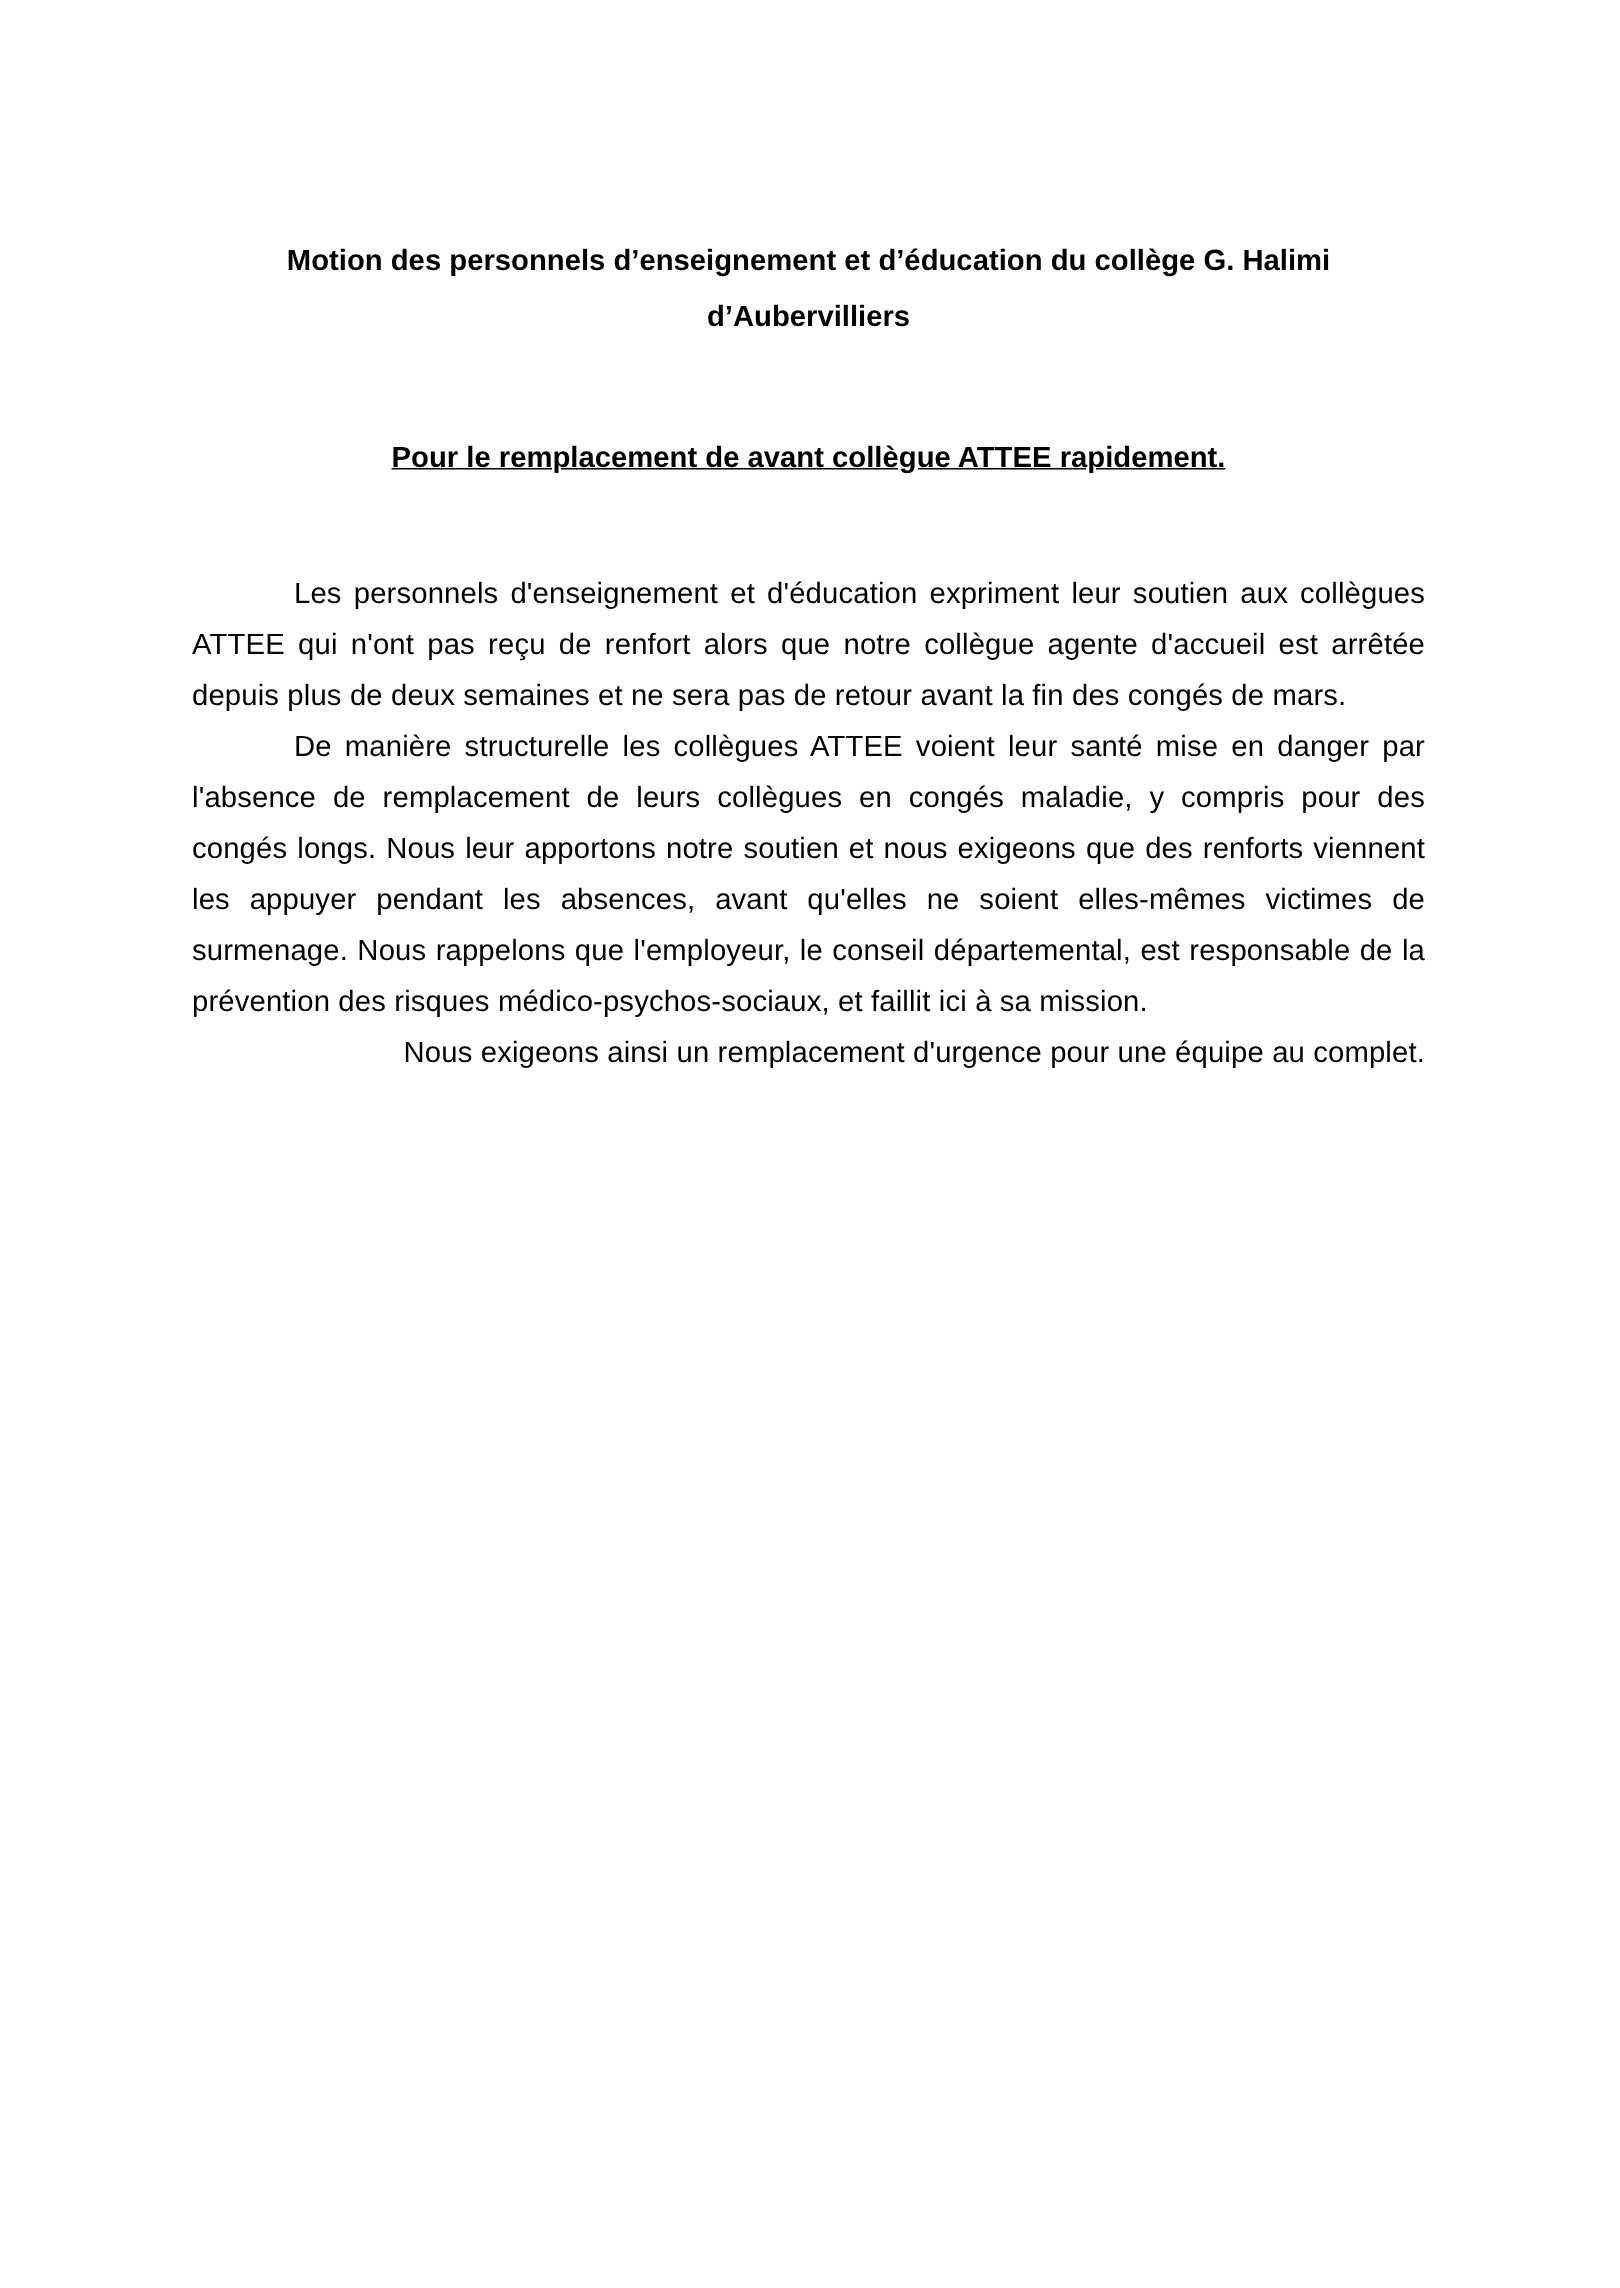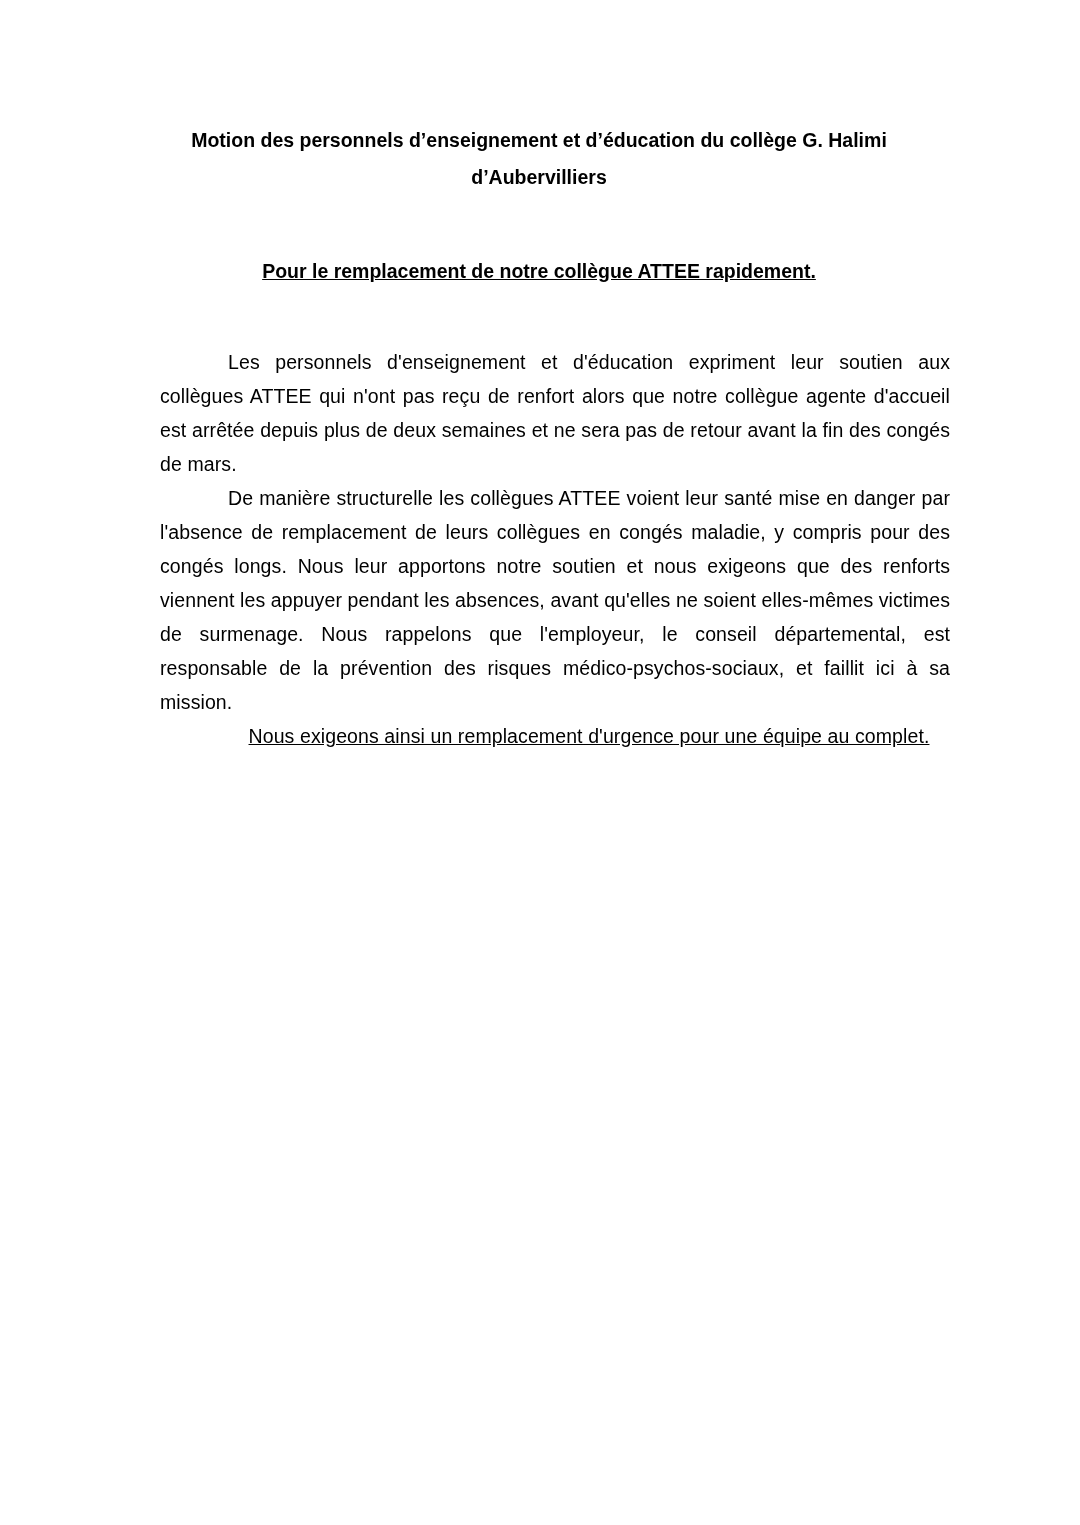--- a/index.html
+++ b/index.html
@@ -13,59 +13,58 @@
     height: 1525px;
     background: #ffffff;
     color: #000000;
     font-family: "Liberation Sans", sans-serif;
     box-sizing: border-box;
     padding: 122px 130px 0 128px;
     overflow: hidden;
   }
   .title-block {
     text-align: center;
+    margin-top: 34px;
   }
   .title-line {
     font-size: 19.5px;
     font-weight: bold;
     line-height: 37px;
   }
   .heading {
     margin-top: 63px;
     text-align: center;
     font-size: 19.5px;
     font-weight: bold;
     text-decoration: underline;
     line-height: 24px;
   }
   .body-text {
     margin-top: 62px;
-    margin-left: 32px;
   }
   .body-text p {
     margin: 0;
     font-size: 19.5px;
     line-height: 34px;
     text-align: justify;
     text-indent: 68px;
     letter-spacing: 0.1px;
   }
   .body-text p.last {
-    text-align: center;
-    text-decoration: underline;
+    text-align: right;
   }
 </style>
 </head>
 <body>
 
 <div class="page">
   <div class="title-block">
     <div class="title-line">Motion des personnels d’enseignement et d’éducation du collège G. Halimi d’Aubervilliers</div>
   </div>
 
-  <div class="heading">Pour le remplacement de notre collègue ATTEE rapidement.</div>
+  <div class="heading">Pour le remplacement de avant collègue ATTEE rapidement.</div>
 
   <div class="body-text">
     <p>Les personnels d'enseignement et d'éducation expriment leur soutien aux collègues ATTEE qui n'ont pas reçu de renfort alors que notre collègue agente d'accueil est arrêtée depuis plus de deux semaines et ne sera pas de retour avant la fin des congés de mars.</p>
     <p>De manière structurelle les collègues ATTEE voient leur santé mise en danger par l'absence de remplacement de leurs collègues en congés maladie, y compris pour des congés longs. Nous leur apportons notre soutien et nous exigeons que des renforts viennent les appuyer pendant les absences, avant qu'elles ne soient elles-mêmes victimes de surmenage. Nous rappelons que l'employeur, le conseil départemental, est responsable de la prévention des risques médico-psychos-sociaux, et faillit ici à sa mission.</p>
     <p class="last">Nous exigeons ainsi un remplacement d'urgence pour une équipe au complet.</p>
   </div>
 </div>
 
 </body></html>

